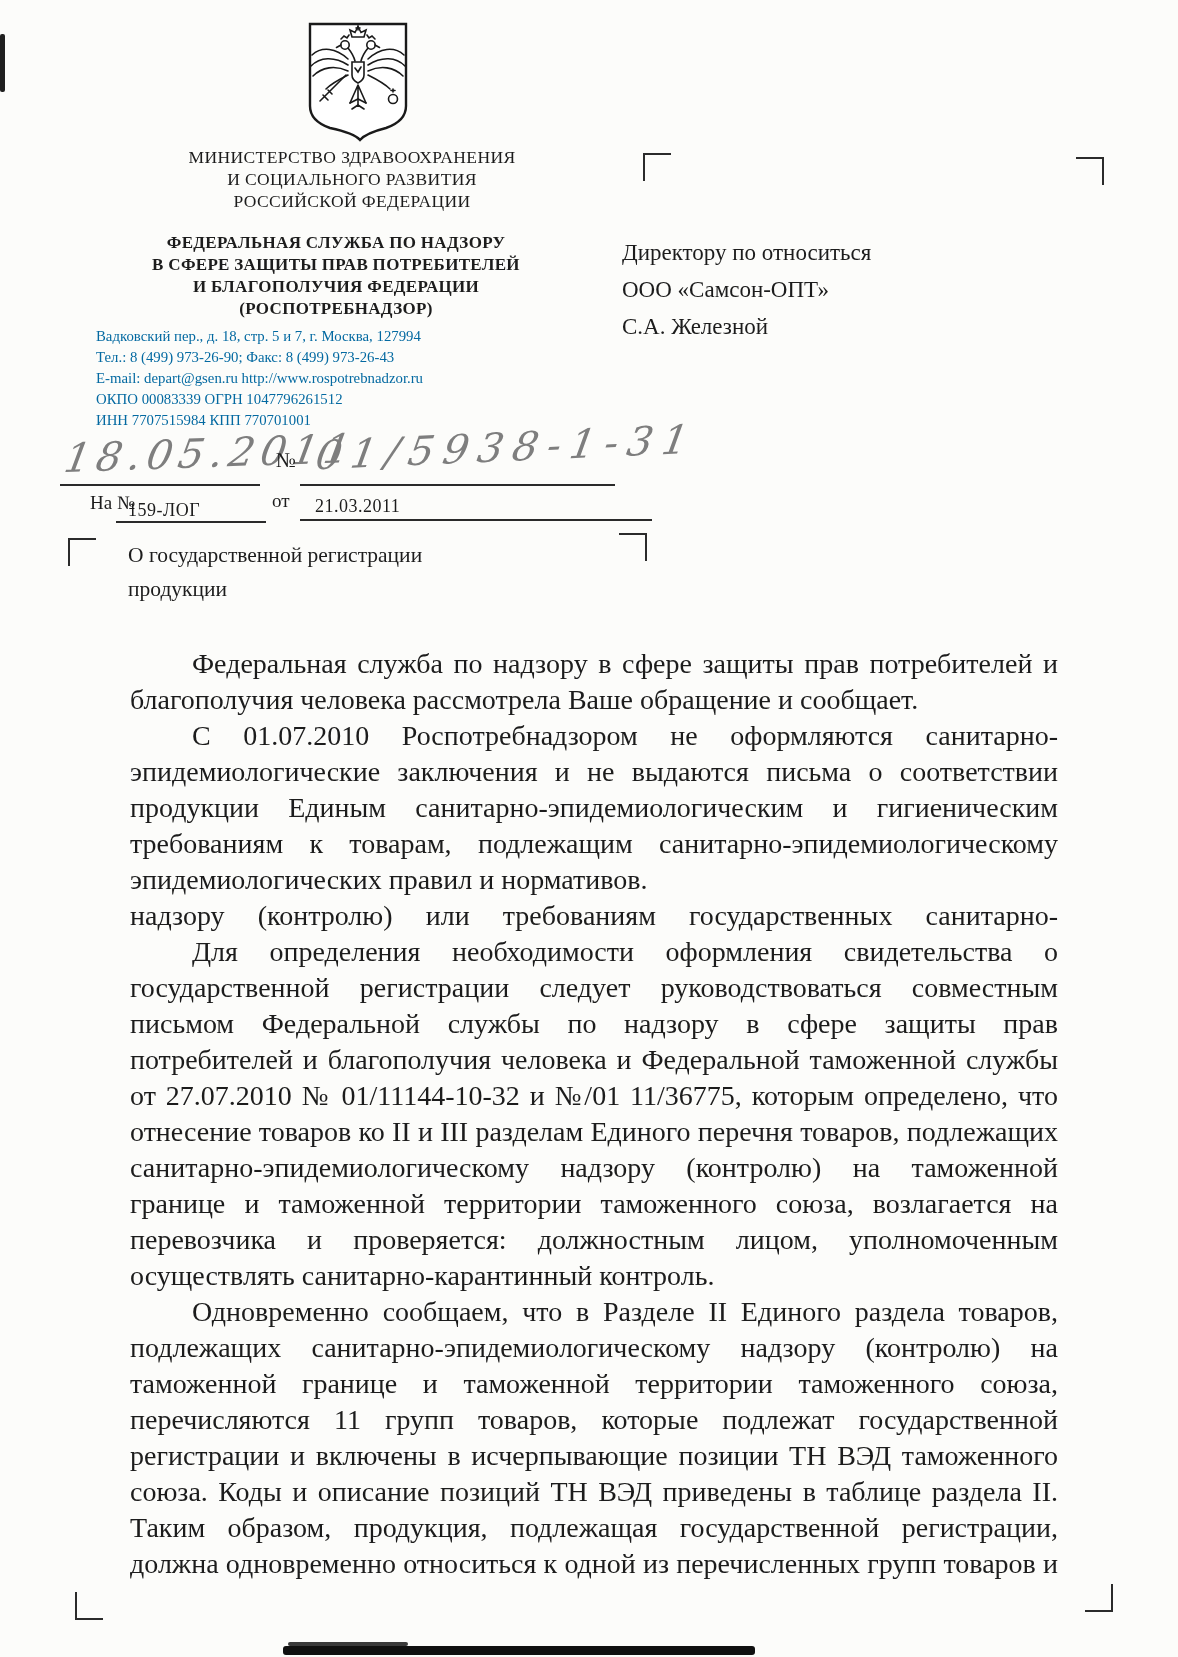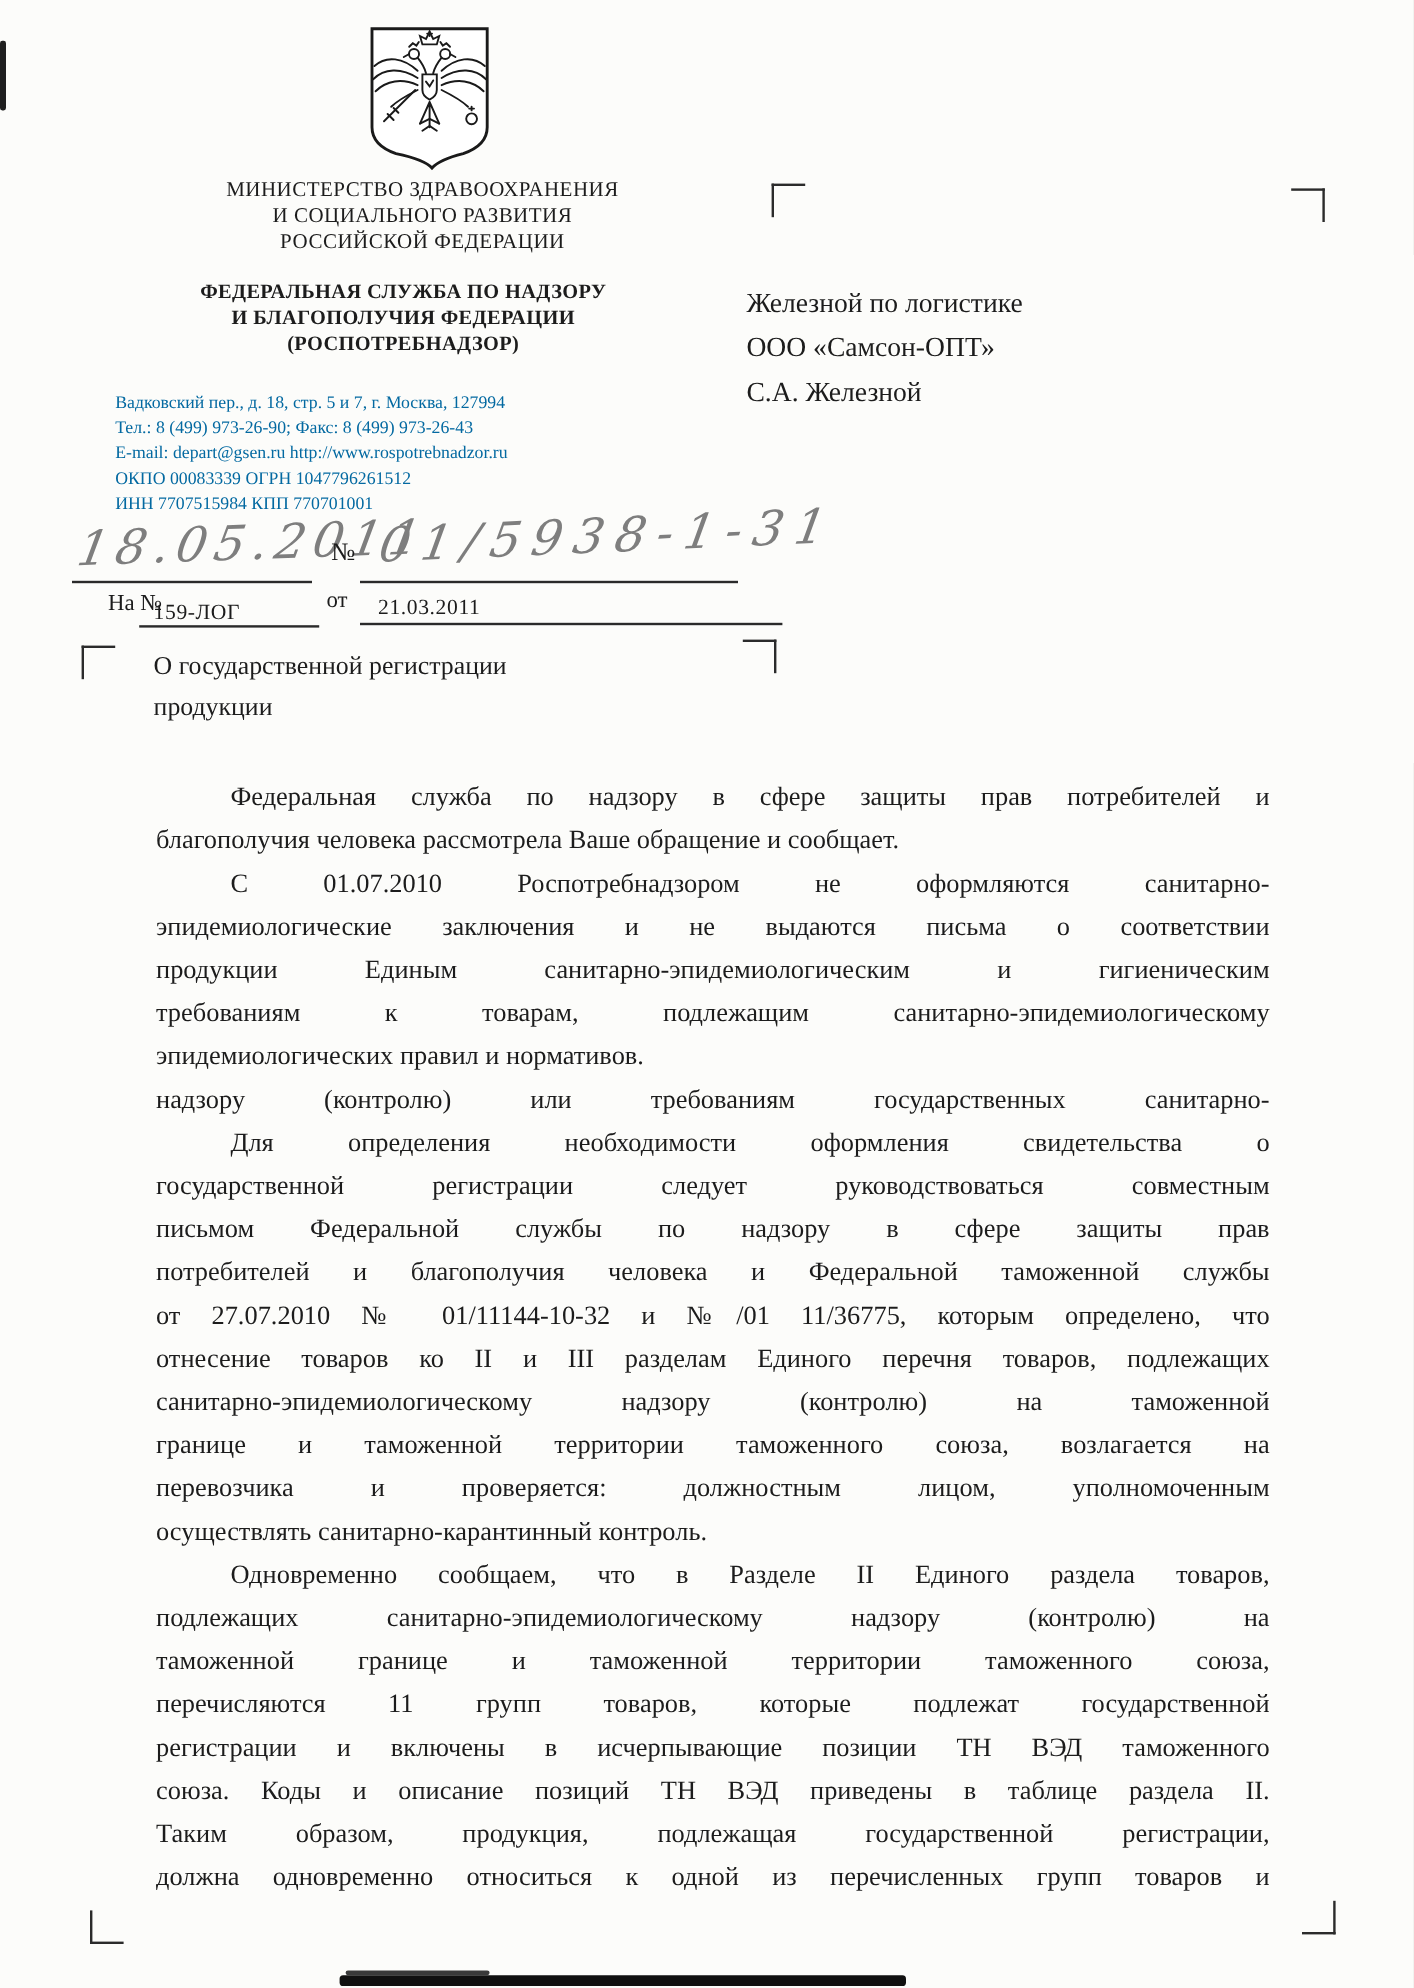--- a/index.html
+++ b/index.html
@@ -41,21 +41,21 @@
   .crn-bl{border-bottom:2px solid #2b2b2b; border-left:2px solid #2b2b2b;}
   .crn-br{border-bottom:2px solid #2b2b2b; border-right:2px solid #2b2b2b;}
   .c1{left:643px; top:153px;}
   .c2{left:1076px; top:157px;}
   .c3{left:68px;  top:538px;}
   .c4{left:619px; top:533px;}
   .c5{left:75px;  top:1592px;}
   .c6{left:1085px;top:1584px;}
   
   .subject{left:128px; top:538px; font-size:21.5px; line-height:34px;}
-  .body-text{left:130px; top:646px; width:928px; font-size:22px; line-height:36px;}
+  .body-text{left:130px; top:646px; width:928px; font-size:28px; line-height:36px;}
   .bline{text-align:justify; text-align-last:justify; white-space:normal;}
   .bline.first{padding-left:62px;}
   .bline.last{text-align-last:left;}
   
   .smudge-left{left:0; top:34px; width:5px; height:58px; background:#1f1f1f; border-radius:2px;}
   .bottom-bar{left:283px; top:1646px; width:472px; height:9px; background:#101010; border-radius:3px;}
   .bottom-bar2{left:288px; top:1642px; width:120px; height:4px; background:#3a3a3a; border-radius:2px;}
 </style>
 </head>
 <body>
@@ -100,33 +100,34 @@
     </svg>
   </div>
 
   <div class="abs ministry">
       <div class="mline">МИНИСТЕРСТВО ЗДРАВООХРАНЕНИЯ</div>
       <div class="mline">И СОЦИАЛЬНОГО РАЗВИТИЯ</div>
       <div class="mline">РОССИЙСКОЙ ФЕДЕРАЦИИ</div>
     </div>
   <div class="abs service">
       <div class="sline">ФЕДЕРАЛЬНАЯ СЛУЖБА ПО НАДЗОРУ</div>
+      <div class="sline">В СФЕРЕ ЗАЩИТЫ ПРАВ ПОТРЕБИТЕЛЕЙ</div>
       <div class="sline">И БЛАГОПОЛУЧИЯ ФЕДЕРАЦИИ</div>
       <div class="sline">(РОСПОТРЕБНАДЗОР)</div>
     </div>
   <div class="abs org-address">
       <div class="aline">Вадковский пер., д. 18, стр. 5 и 7, г. Москва, 127994</div>
       <div class="aline">Тел.: 8 (499) 973-26-90; Факс: 8 (499) 973-26-43</div>
       <div class="aline">E-mail: depart@gsen.ru  http://www.rospotrebnadzor.ru</div>
       <div class="aline">ОКПО 00083339  ОГРН 1047796261512</div>
       <div class="aline">ИНН 7707515984  КПП 770701001</div>
     </div>
 
   <div class="abs recipient">
-      <div class="rline">Железной по логистике</div>
+      <div class="rline">Директору по относиться</div>
       <div class="rline">ООО «Самсон-ОПТ»</div>
       <div class="rline">С.А. Железной</div>
     </div>
 
   <div class="abs hand hand-date">18.05.2011</div>
   <div class="abs no-sign">№</div>
   <div class="abs hand hand-number">01/5938-1-31</div>
   <div class="abs rule rule1"></div>
   <div class="abs rule rule2"></div>
 

